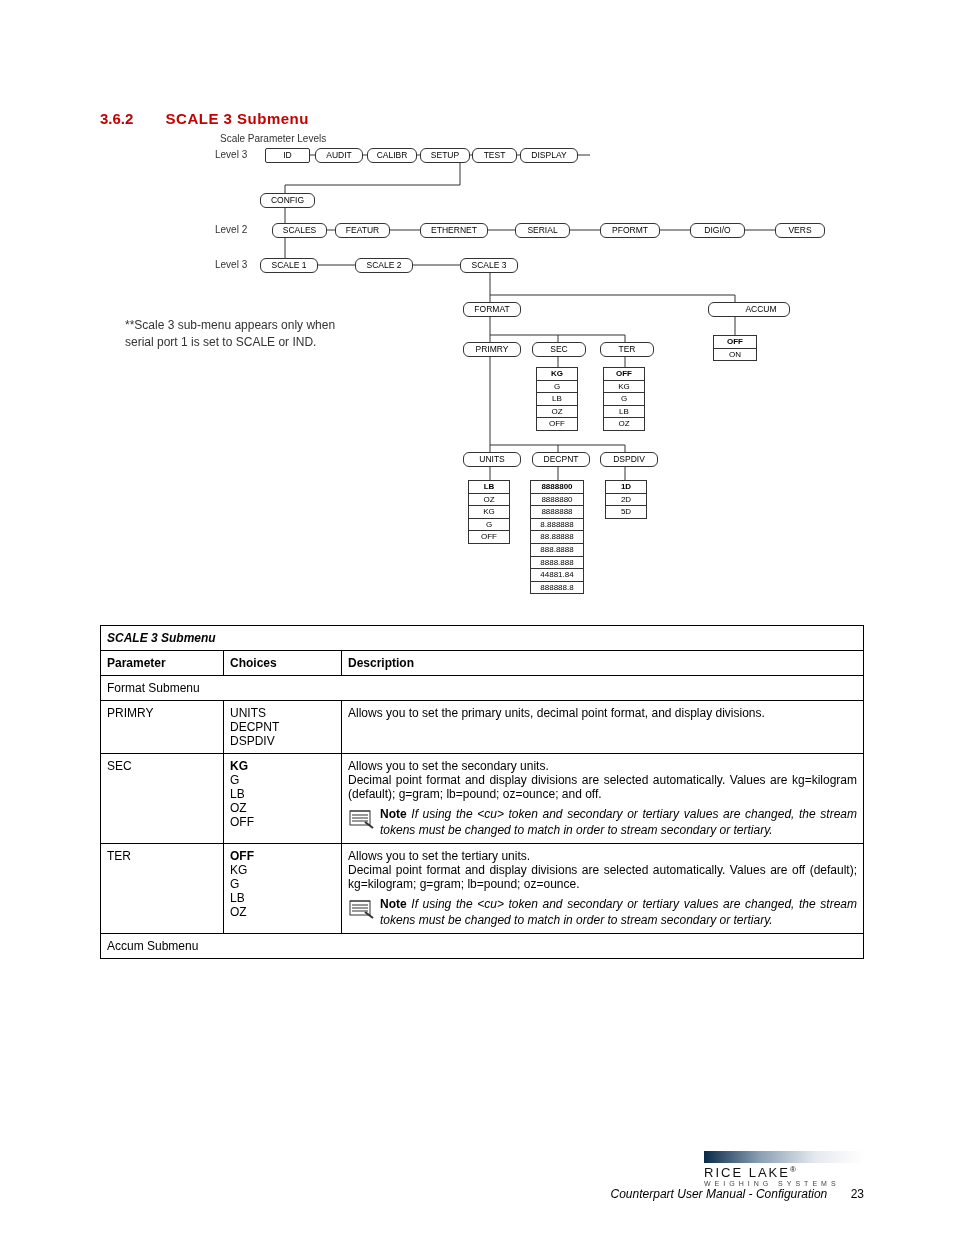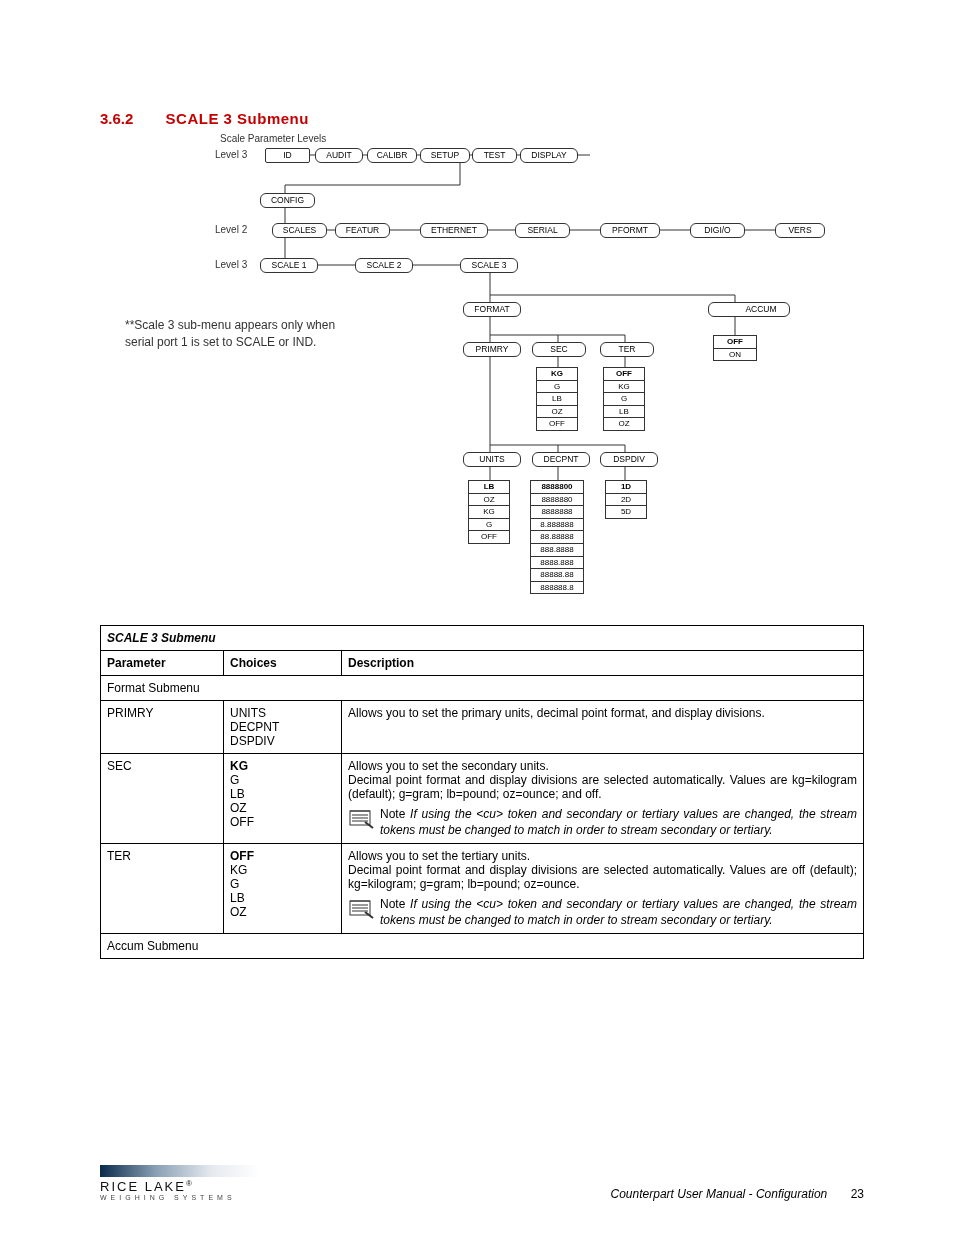--- a/index.html
+++ b/index.html
@@ -116,31 +116,32 @@
     width: 28px; height: 24px;
     flex: 0 0 28px;
     display:flex; align-items:center; justify-content:center;
   }
   .note-icon svg { width: 26px; height: 22px; }
   .note-body {
     font-style: italic;
     text-align: justify;
     line-height: 1.3;
   }
-  .note-body b { font-style: normal; font-weight: normal; }
+  .note-body b { font-style: normal; font-weight: bold; }
 
   .footer {
     position: absolute;
     bottom: 34px;
     left: 100px;
     right: 90px;
     display: flex;
     justify-content: space-between;
     align-items: flex-end;
     font-size: 12px;
+    flex-direction: column;
   }
   .footer .doc-title { font-style: italic; }
   .footer .page-num { margin-left: 20px; }
   .logo-top {
     width: 160px; height: 12px;
     background: linear-gradient(to right, #0a2a4a 0%, #8aa0b5 35%, #e6eaef 70%, #fff 100%);
     margin-bottom: 2px;
   }
   .logo-text {
     font-family: 'Arial Black', Arial, sans-serif;
@@ -276,21 +277,21 @@
       <div>OFF</div>
     </div>
     <div class="stack" style="left:370px; top:345px; width:52px;">
       <div class="bold">8888800</div>
       <div>8888880</div>
       <div>8888888</div>
       <div>8.888888</div>
       <div>88.88888</div>
       <div>888.8888</div>
       <div>8888.888</div>
-      <div>88888.88</div>
+      <div>44881.84</div>
       <div>888888.8</div>
     </div>
     <div class="stack" style="left:445px; top:345px; width:40px;">
       <div class="bold">1D</div>
       <div>2D</div>
       <div>5D</div>
     </div>
 
     <div class="note-text" style="left:-35px; top:182px;">
       <span>**Scale 3 sub-menu appears only when</span><br>

